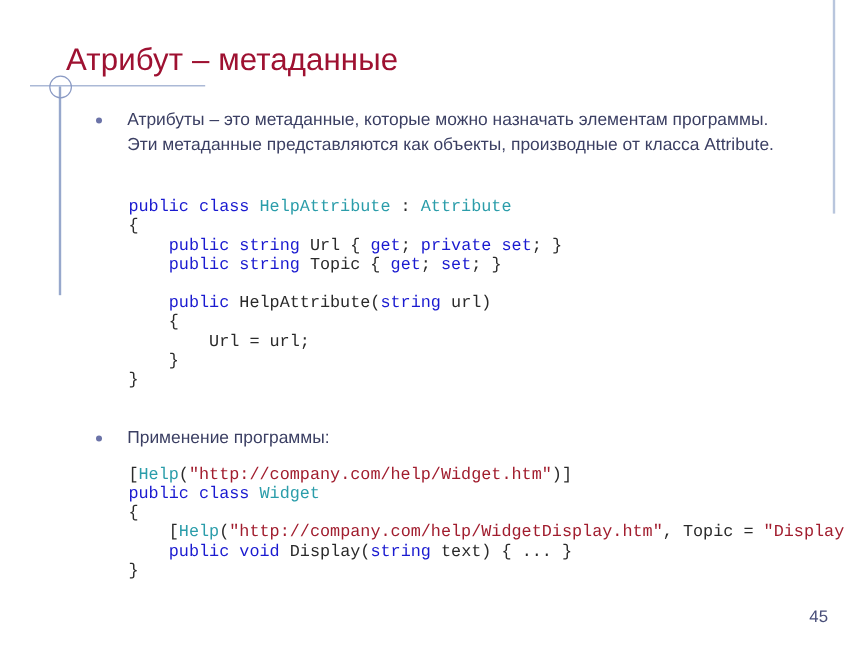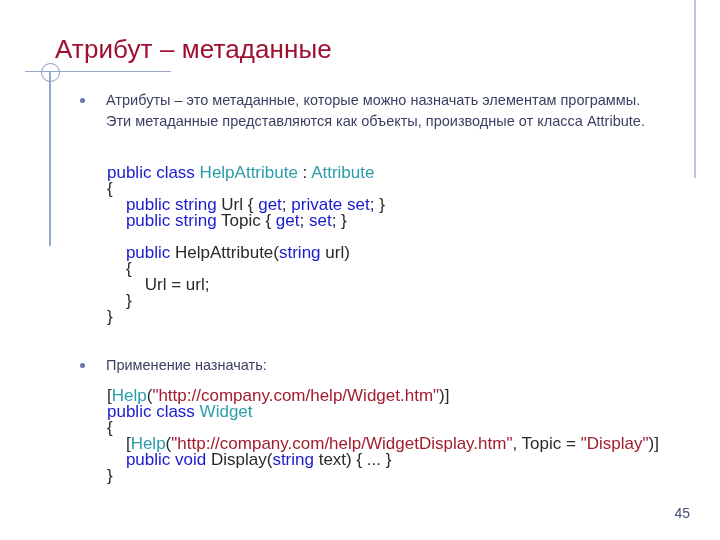--- a/index.html
+++ b/index.html
@@ -87,22 +87,22 @@
     color: #3b3f63;
   }
 
   #bullet-1 { left: 80px; top: 90px; width: 586px; justify-content: center; }
   #bullet-2 { left: 80px; top: 355px; width: 586px; }
 
   
   .code-block {
     position: absolute;
     left: 107px;
-    font-family: Liberation Sans, sans-serif;
-    font-size: 17px;
+    font-family: Liberation Mono, monospace;
+    font-size: 14px;
     line-height: 16px;
     color: #2a2a2a;
     white-space: pre;
     letter-spacing: 0px;
   }
   #code-1 { top: 165px; }
   #code-2 { top: 388px; }
 
   .code-line { white-space: pre; min-height: 16px; }
 
@@ -136,20 +136,20 @@
 
   <div class="bullet-row" id="bullet-1">
     <span class="bullet-dot"></span>
     <span class="bullet-text">Атрибуты – это метаданные, которые можно назначать элементам программы. Эти метаданные представляются как объекты, производные от класса Attribute.</span>
   </div>
 
   <div class="code-block" id="code-1"><div class="code-line"><span class="kw">public class </span><span class="typ">HelpAttribute</span><span class="pln"> : </span><span class="typ">Attribute</span></div><div class="code-line"><span class="pln">{</span></div><div class="code-line"><span class="pln">    </span><span class="kw">public string </span><span class="pln">Url { </span><span class="kw">get</span><span class="pln">; </span><span class="kw">private set</span><span class="pln">; }</span></div><div class="code-line"><span class="pln">    </span><span class="kw">public string </span><span class="pln">Topic { </span><span class="kw">get</span><span class="pln">; </span><span class="kw">set</span><span class="pln">; }</span></div><div class="code-line"><span class="pln"></span></div><div class="code-line"><span class="pln">    </span><span class="kw">public </span><span class="pln">HelpAttribute(</span><span class="kw">string</span><span class="pln"> url)</span></div><div class="code-line"><span class="pln">    {</span></div><div class="code-line"><span class="pln">        Url = url;</span></div><div class="code-line"><span class="pln">    }</span></div><div class="code-line"><span class="pln">}</span></div></div>
 
   <div class="bullet-row" id="bullet-2">
     <span class="bullet-dot"></span>
-    <span class="bullet-text">Применение назначать:</span>
+    <span class="bullet-text">Применение программы:</span>
   </div>
 
   <div class="code-block" id="code-2"><div class="code-line"><span class="pln">[</span><span class="typ">Help</span><span class="pln">(</span><span class="str">"http://company.com/help/Widget.htm"</span><span class="pln">)]</span></div><div class="code-line"><span class="kw">public class </span><span class="typ">Widget</span></div><div class="code-line"><span class="pln">{</span></div><div class="code-line"><span class="pln">    [</span><span class="typ">Help</span><span class="pln">(</span><span class="str">"http://company.com/help/WidgetDisplay.htm"</span><span class="pln">, Topic = </span><span class="str">"Display"</span><span class="pln">)]</span></div><div class="code-line"><span class="pln">    </span><span class="kw">public void </span><span class="pln">Display(</span><span class="kw">string</span><span class="pln"> text) { ... }</span></div><div class="code-line"><span class="pln">}</span></div></div>
 
   <div id="slide-number">45</div>
 
 </div>
 
 </body></html>

